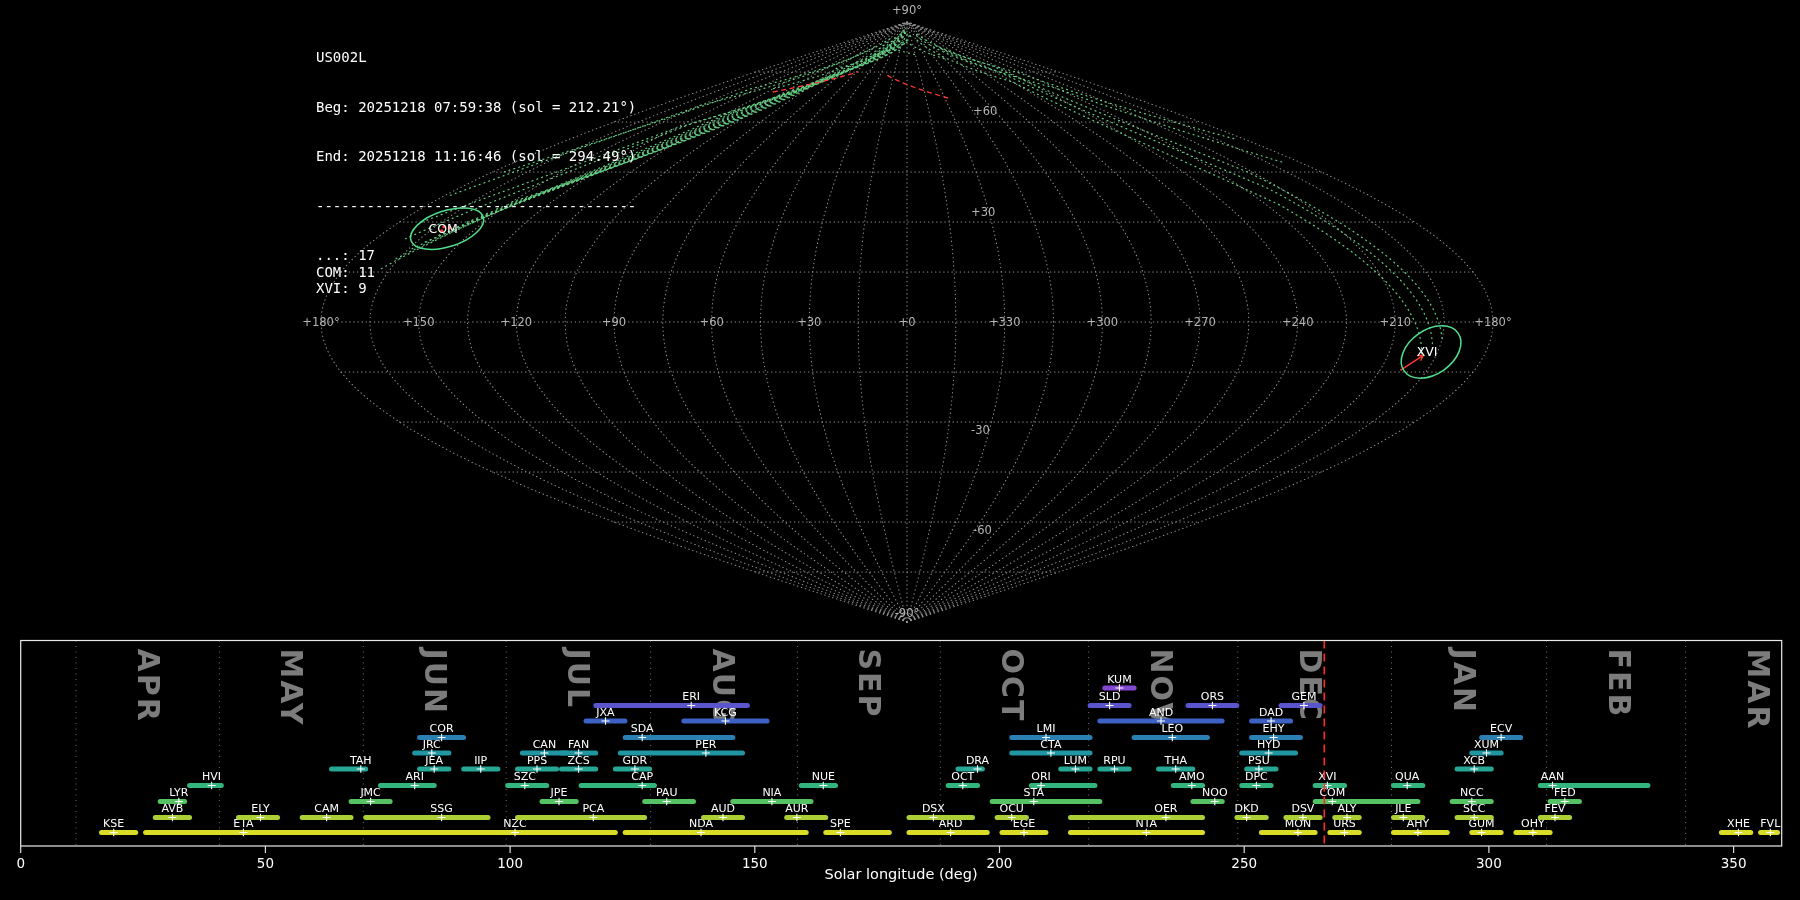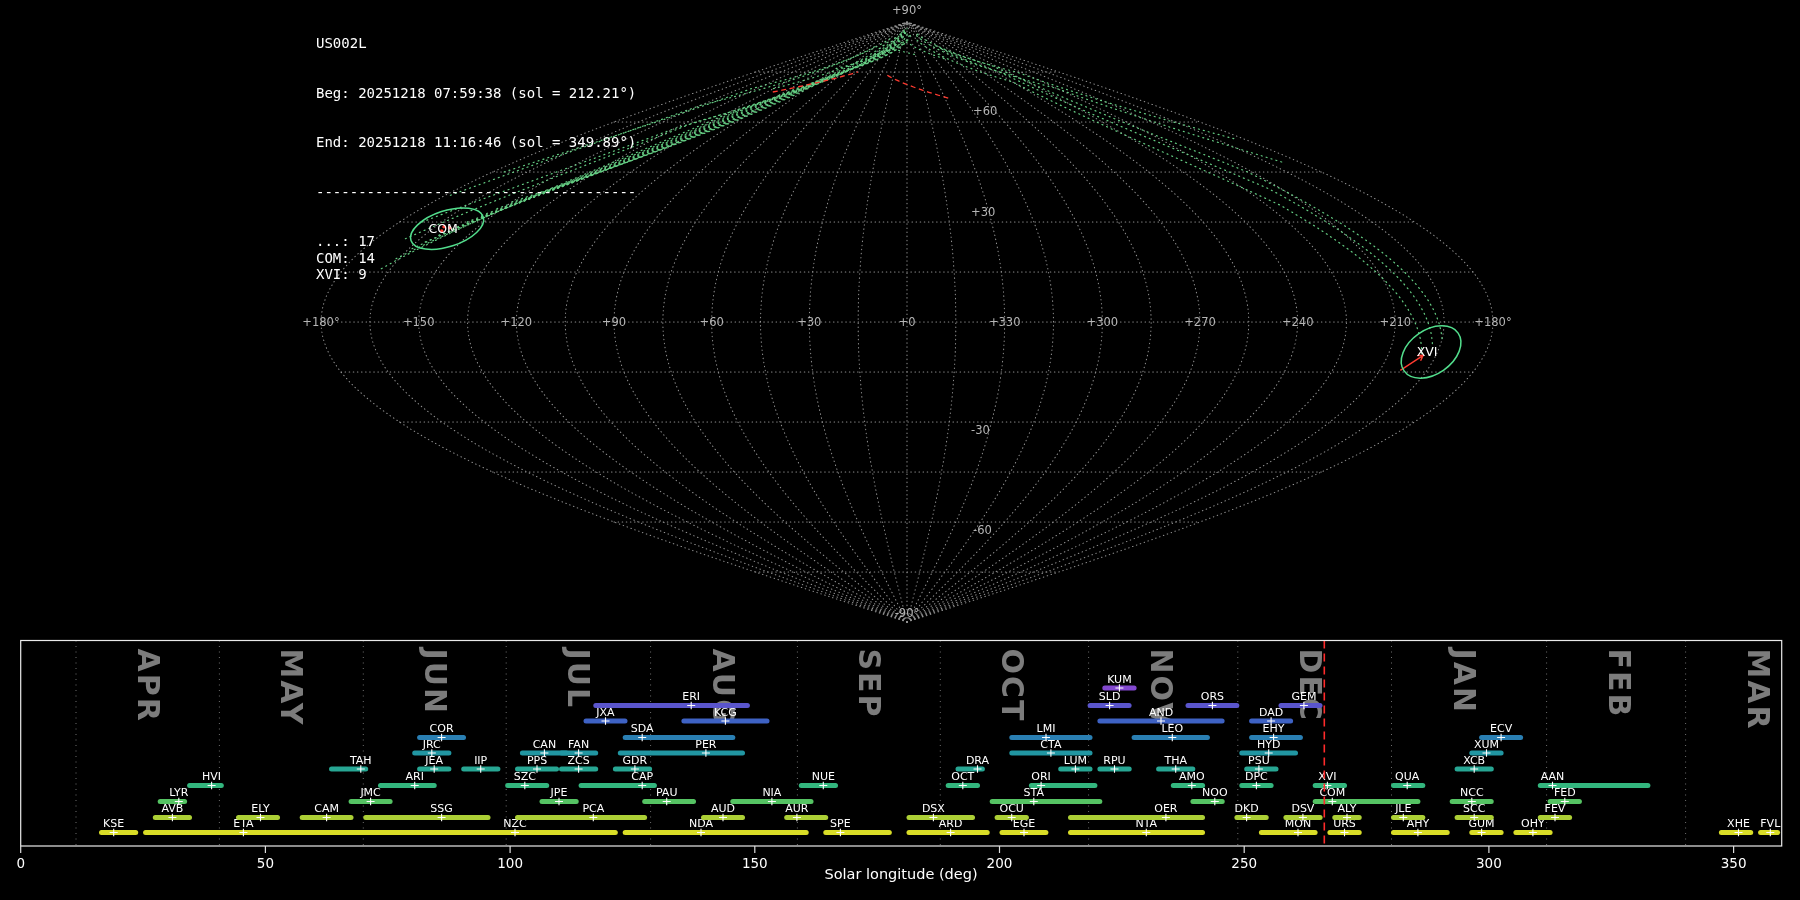--- a/index.html
+++ b/index.html
@@ -1,19 +1,19 @@
 <!DOCTYPE html>
 <html><head>
 <meta charset="utf-8">
 <style>
   html,body{margin:0;padding:0;background:#000;}
   .stage{position:relative;width:1800px;height:900px;background:#000;overflow:hidden;font-family:"DejaVu Sans","Liberation Sans",sans-serif;}
   svg{position:absolute;left:0;top:0;}
   svg text{font-family:"DejaVu Sans","Liberation Sans",sans-serif;}
-  .hdr{position:absolute;left:316px;top:2px;color:#ffffff;
+  .hdr{position:absolute;left:316px;top:16px;color:#ffffff;
        font-family:"DejaVu Sans Mono","Liberation Mono",monospace;
        font-size:14px;line-height:16.5px;white-space:pre;}
 </style>
 </head>
 <body>
 
 <div class="stage">
 
   <svg id="plot" width="1800" height="900" viewBox="0 0 1800 900">
     <text id="xlabel" x="901" y="879" text-anchor="middle" font-size="14.5" fill="#ffffff">Solar longitude (deg)</text>
@@ -425,18 +425,18 @@
         <path d="M1488.9,846V853" stroke="#dddddd" stroke-width="1.2" fill="none"></path>
         <text x="1488.9" y="868" text-anchor="middle" font-size="13.5" fill="#ffffff">300</text>
         <path d="M1733.6,846V853" stroke="#dddddd" stroke-width="1.2" fill="none"></path>
         <text x="1733.6" y="868" text-anchor="middle" font-size="13.5" fill="#ffffff">350</text>
       </g>
     </svg>
 
   <div class="hdr">
     <div>US002L</div>
     <div>Beg: 20251218 07:59:38 (sol = 212.21°)</div>
-    <div>End: 20251218 11:16:46 (sol = 349.89°)</div>
+    <div>End: 20251218 11:16:46 (sol = 294.49°)</div>
     <div>--------------------------------------</div>
-    <div id="counts"><div>...: 17</div><div>COM: 14</div><div>XVI: 9</div></div>
+    <div id="counts"><div>...: 17</div><div>COM: 11</div><div>XVI: 9</div></div>
   </div>
 
 </div>
 
 </body></html>

